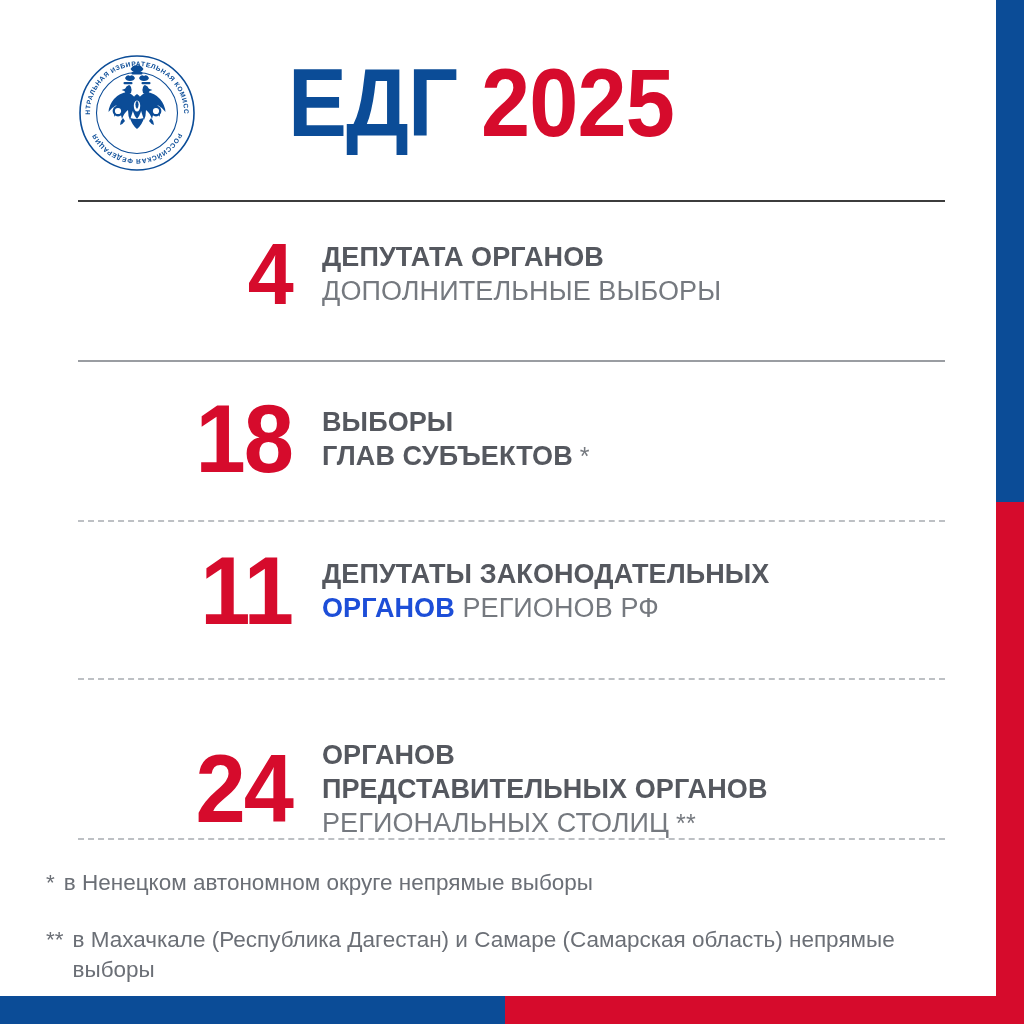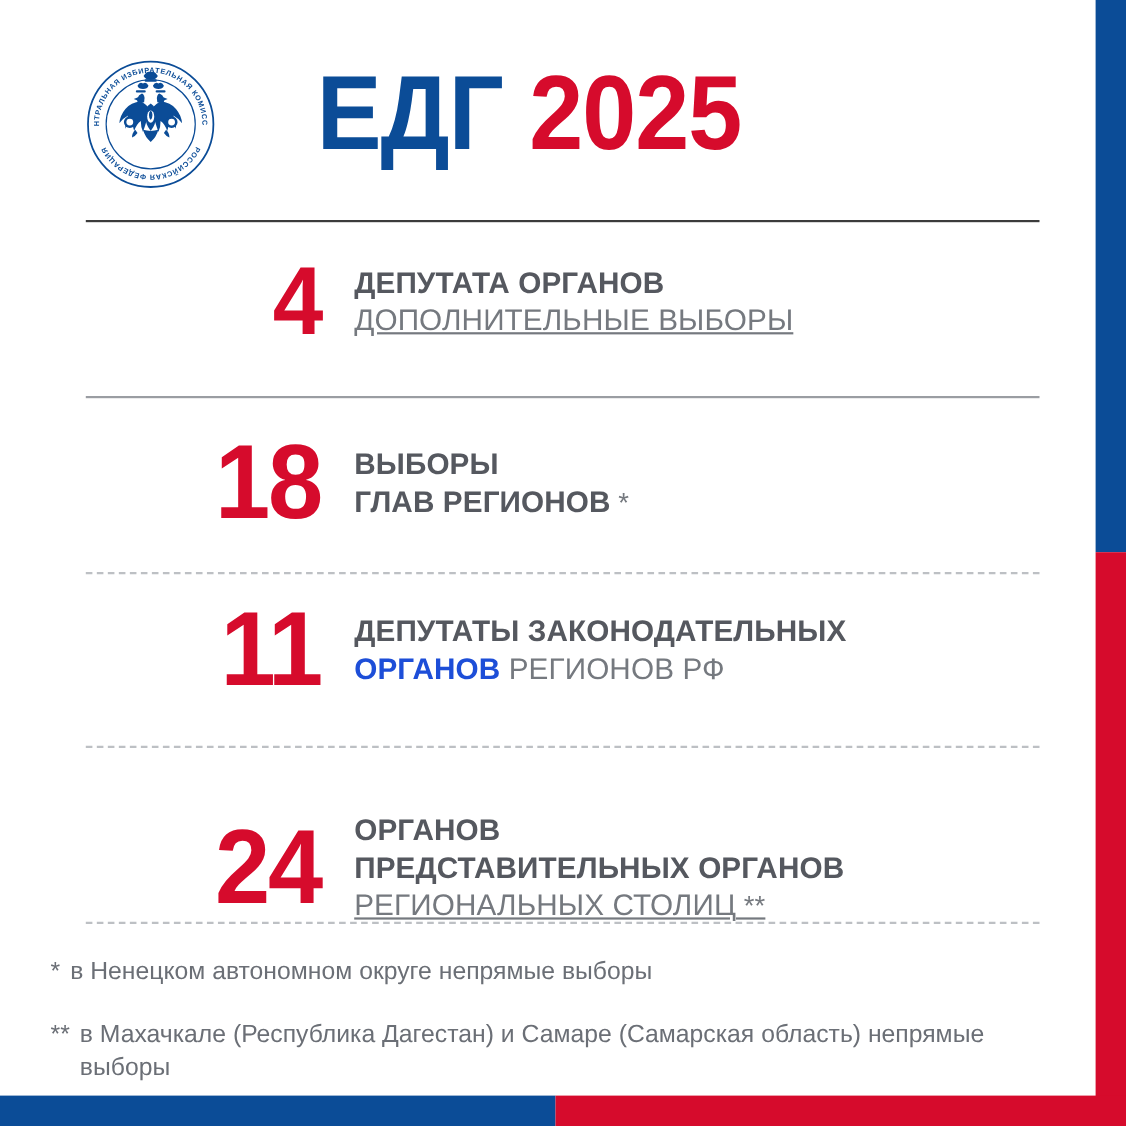--- a/index.html
+++ b/index.html
@@ -141,21 +141,21 @@
     flex: 1 1 auto;
     padding-left: 30px;
   }
   .stat-row .labels .line {
     font-size: 27px;
     line-height: 1.26;
     letter-spacing: 0.1px;
     white-space: nowrap;
   }
   .line.bold   { font-weight: 700; color: #55585F; }
-  .line.light  { font-weight: 400; color: #75797F; text-decoration: underline; }
+  .line.light  { font-weight: 400; color: #75797F; }
   .line .mix-bold  { font-weight: 700; color: #1d4ed8; }
   .line .mix-light { font-weight: 400; color: #75797F; }
   .line .star {
     font-weight: 400;
     color: #75797F;
     font-size: 25px;
   }
 
   
   .row1 { top: 234px; }
@@ -277,21 +277,21 @@
       <div class="line bold">ДЕПУТАТА ОРГАНОВ</div>
       <div class="line light">ДОПОЛНИТЕЛЬНЫЕ ВЫБОРЫ</div>
     </div>
   </div>
 
   <div class="stat-row row2">
     <div class="num">18</div>
     <div class="labels">
       <div class="line bold">ВЫБОРЫ</div>
       <div class="line bold">
-        <span>ГЛАВ РЕГИОНОВ</span><span class="star"> *</span>
+        <span>ГЛАВ СУБЪЕКТОВ</span><span class="star"> *</span>
       </div>
     </div>
   </div>
 
   <div class="stat-row row3">
     <div class="num">11</div>
     <div class="labels">
       <div class="line bold">ДЕПУТАТЫ ЗАКОНОДАТЕЛЬНЫХ</div>
       <div class="line">
         <span class="mix-bold">ОРГАНОВ</span><span class="mix-light"> РЕГИОНОВ РФ</span>

